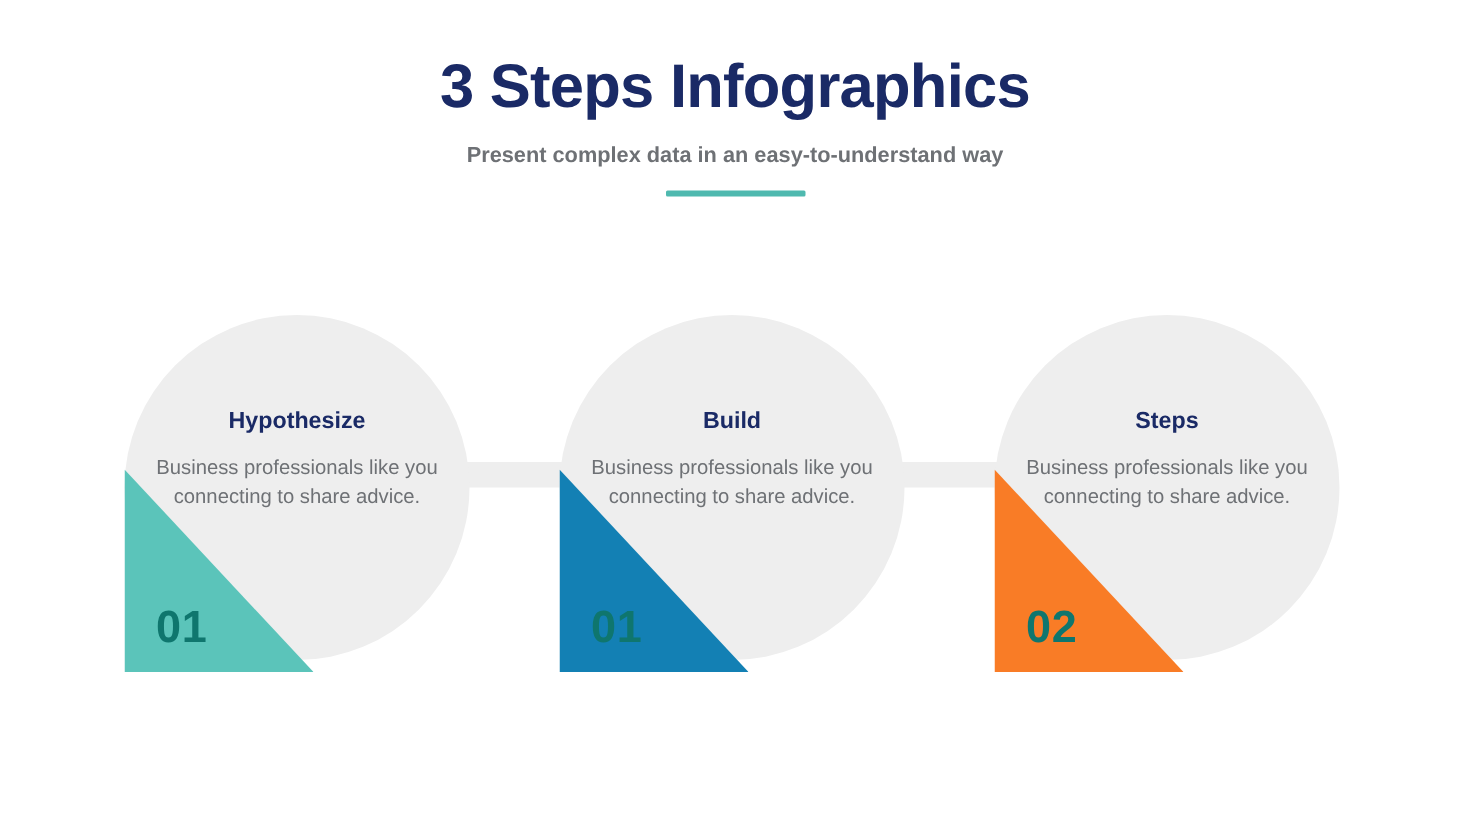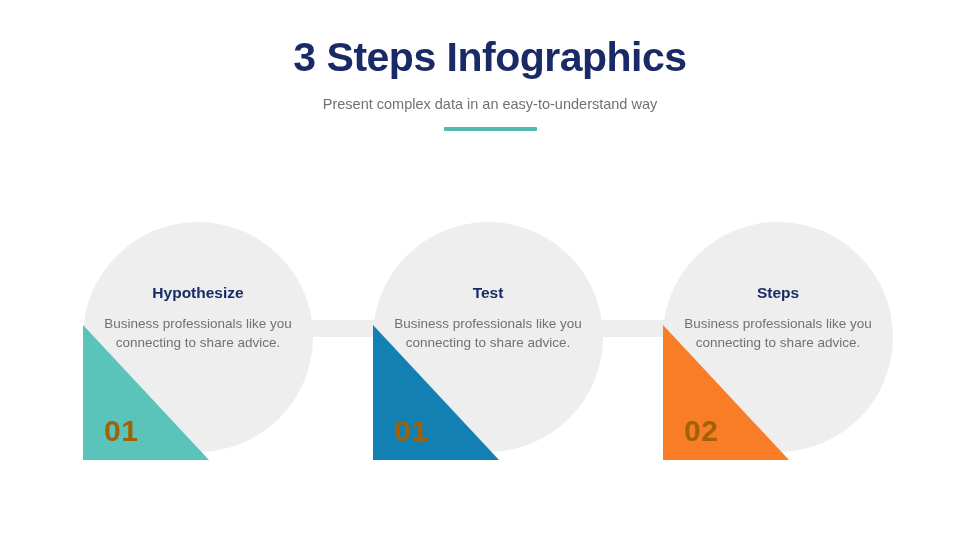--- a/index.html
+++ b/index.html
@@ -36,35 +36,35 @@
     color: #1a2a66;
     letter-spacing: -0.5px;
     line-height: 1.16;
     margin: 0;
   }
   .slide-subtitle {
     font-size: 14.5px;
     color: #6e7175;
     margin: 13px 0 0 0;
     line-height: 1.3;
-    font-weight: normal;
+    font-weight: bold;
   }
   .accent-bar {
     width: 93px;
     height: 4px;
     background: #4fb9af;
     margin: 14px auto 0 auto;
     border-radius: 1px;
   }
 
   
   .steps {
     position: absolute;
     left: 0;
-    top: 222px;
+    top: 210px;
     width: 980px;
     height: 240px;
   }
 
   .connector {
     position: absolute;
     top: 98px;
     height: 17px;
     background: #eeeeee;
   }
@@ -124,21 +124,21 @@
     line-height: 1.47;
     padding: 0 14px;
   }
 
   .step-number {
     position: absolute;
     left: 21px;
     bottom: 16px;
     font-size: 30px;
     font-weight: bold;
-    color: #a16207;
+    color: #0f766e;
     line-height: 1;
     letter-spacing: 0.5px;
   }
 </style>
 </head>
 <body>
 
 <div class="slide">
 
   <div class="header">
@@ -167,21 +167,21 @@
     </div>
 
     <div class="step step-2">
       <div class="step-circle"></div>
       <div class="step-wedge">
         <svg width="126" height="135" viewBox="0 0 126 135">
           <polygon points="0,0 126,135 0,135" fill="#1380b4"></polygon>
         </svg>
       </div>
       <div class="step-text">
-        <p class="step-heading">Test</p>
+        <p class="step-heading">Build</p>
         <p class="step-body">Business professionals like you connecting to share advice.</p>
       </div>
       <div class="step-number">01</div>
     </div>
 
     <div class="step step-3">
       <div class="step-circle"></div>
       <div class="step-wedge">
         <svg width="126" height="135" viewBox="0 0 126 135">
           <polygon points="0,0 126,135 0,135" fill="#f97c26"></polygon>

